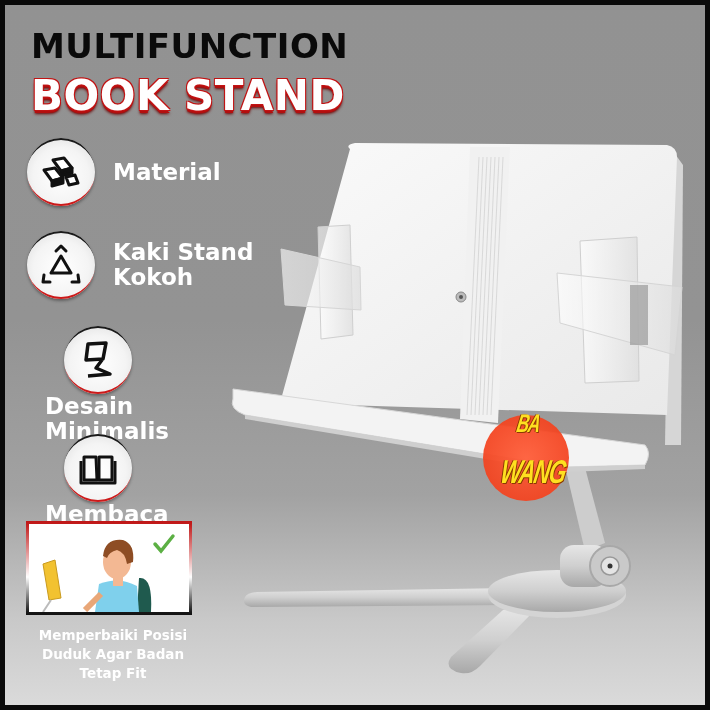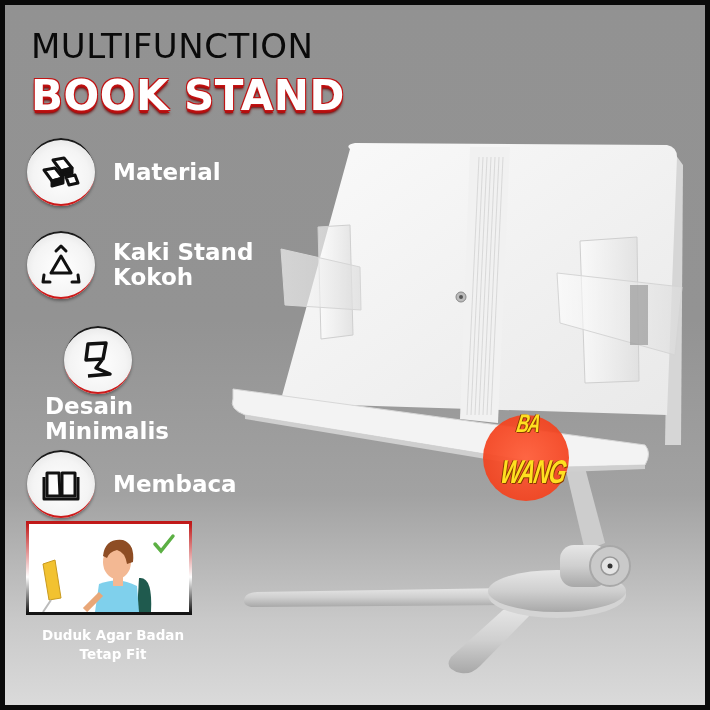--- a/index.html
+++ b/index.html
@@ -1,19 +1,19 @@
 <!DOCTYPE html>
 <html><head>
 <meta charset="utf-8">
 <style>
   html,body{margin:0;padding:0;}
   body{width:710px;height:710px;background:#0a0a0a;position:relative;overflow:hidden;font-family:"DejaVu Sans","Liberation Sans",sans-serif;}
   .canvas{position:absolute;left:5px;top:5px;width:700px;height:700px;
     background:linear-gradient(180deg,#929292 0%,#939393 45%,#a2a2a2 70%,#c9c9c9 88%,#dadada 100%);overflow:hidden;}
-  .title1{position:absolute;left:26px;top:24px;font-weight:normal;font-size:34px;letter-spacing:0.5px;color:#0a0a0a;line-height:1;text-align:right;}
+  .title1{position:absolute;left:26px;top:24px;font-weight:bold;font-size:34px;letter-spacing:0.5px;color:#0a0a0a;line-height:1;text-align:right;}
   .title2{position:absolute;left:26px;top:70px;font-weight:bold;font-size:42px;letter-spacing:0.5px;color:#ffffff;line-height:1;
     text-shadow:0 0 1px #c21414,1px 1px 0 #c21414,-1px -1px 0 #c21414,1px -1px 0 #c21414,-1px 1px 0 #c21414,0 3px 0 #b30f0f,0 4px 3px #6a0000;}
   .feature{position:absolute;left:22px;display:flex;align-items:center;}
   .circle{width:68px;height:68px;border-radius:50%;
     background:radial-gradient(circle at 50% 55%,#ffffff 0%,#f4f4f4 55%,#d8d8d8 100%);
     box-shadow:0 -3px 0 -1px #cc1a1a inset,0 3px 0 -1px #1a1a1a inset,0 2px 3px rgba(0,0,0,.35);
     display:flex;align-items:center;justify-content:center;flex-shrink:0;}
   .circle svg{width:44px;height:44px;}
   .ftext{margin-left:18px;color:#ffffff;font-weight:bold;font-size:23px;line-height:25px;}
   .card{position:absolute;left:21px;top:516px;width:160px;height:88px;border-radius:8px;background:#fff;
@@ -128,21 +128,21 @@
         <path d="M12 6 L30 5 L27 21 L10 22 Z"></path>
         <path d="M26 22 L20 30 L34 36 L12 38"></path>
       </svg>
     </div>
     <div class="ftext">
       <div>Desain</div>
       <div>Minimalis</div>
     </div>
   </div>
 
-  <div class="feature" style="top:445px;">
+  <div class="feature" style="top:429px;flex-direction:column;">
     <div class="circle">
       <svg viewBox="0 0 44 44" fill="none" stroke="#111" stroke-width="3" stroke-linejoin="round">
         <path d="M8 11 L20 11 L21 34 L8 34 Z"></path>
         <path d="M23 11 L36 11 L36 34 L23 34 Z"></path>
         <path d="M5 15 L5 37 L39 37 L39 15"></path>
       </svg>
     </div>
     <div class="ftext">
       <div>Membaca</div>
     </div>
@@ -156,20 +156,21 @@
       <path d="M70 60 Q90 52 108 62 L110 88 L66 88 Z" fill="#7fd0ec"></path>
       <path d="M72 70 L56 86" stroke="#e9a778" stroke-width="6"></path>
       <ellipse cx="88" cy="38" rx="14" ry="17" fill="#f3b893"></ellipse>
       <path d="M74 32 Q76 14 94 16 Q106 20 104 38 L98 40 Q96 28 88 26 Q80 28 78 34 Z" fill="#8e4d24"></path>
       <rect x="84" y="52" width="10" height="10" fill="#f3b893"></rect>
       <path d="M126 20 L132 27 L144 12" stroke="#5cb044" stroke-width="3.5" fill="none" stroke-linecap="round"></path>
     </svg>
   </div>
 
   <div class="caption">
+    <div>Memperbaiki Posisi</div>
     <div>Duduk Agar Badan</div>
     <div>Tetap Fit</div>
   </div>
 
   <div class="badge"></div>
   <div class="badge-t1">BA</div>
   <div class="badge-t2">WANG</div>
 </div>
 
 </body></html>

